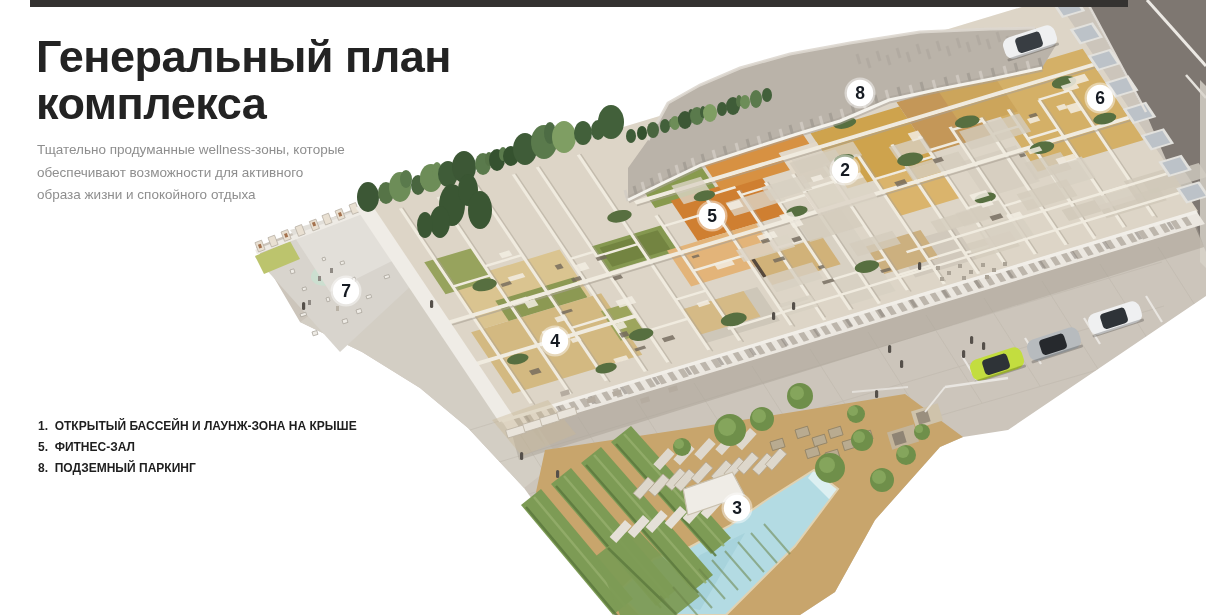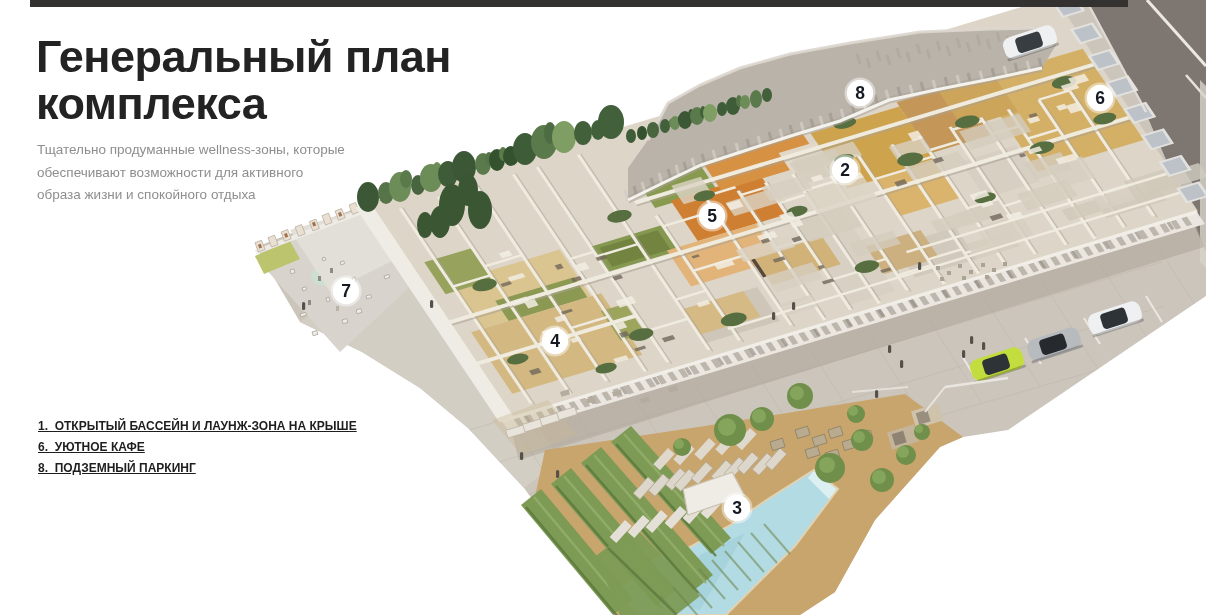--- a/index.html
+++ b/index.html
@@ -860,18 +860,18 @@
         <text x="737" y="514.2" fill="#151a22">3</text>
       </g>
 </svg>
 
   <div style="position:absolute;left:30px;top:0;width:1098px;height:7px;background:#343230;"></div>
 
   <div class="txt" style="left:36px;top:33px;font-size:45px;line-height:47px;font-weight:bold;letter-spacing:-0.5px;color:#232323;">Генеральный план<br>комплекса</div>
 
   <div class="txt" style="left:37px;top:139px;font-size:13.5px;line-height:22.5px;color:#8e8e8e;">Тщательно продуманные wellness-зоны, которые<br>обеспечивают возможности для активного<br>образа жизни и спокойного отдыха</div>
 
-  <div class="txt" style="left:38px;top:416px;font-size:12px;line-height:20.8px;font-weight:bold;color:#1e1e1e;text-decoration:underline;">
+  <div class="txt" style="left:38px;top:416px;font-size:12px;line-height:20.8px;font-weight:bold;color:#1e1e1e;">
     <div>1.&nbsp; ОТКРЫТЫЙ БАССЕЙН И ЛАУНЖ-ЗОНА НА КРЫШЕ</div>
-    <div>6.&nbsp; УЮТНОЕ КАФЕ</div>
+    <div>5.&nbsp; ФИТНЕС-ЗАЛ</div>
     <div>8.&nbsp; ПОДЗЕМНЫЙ ПАРКИНГ</div>
   </div>
 </div>
 
 </body></html>

